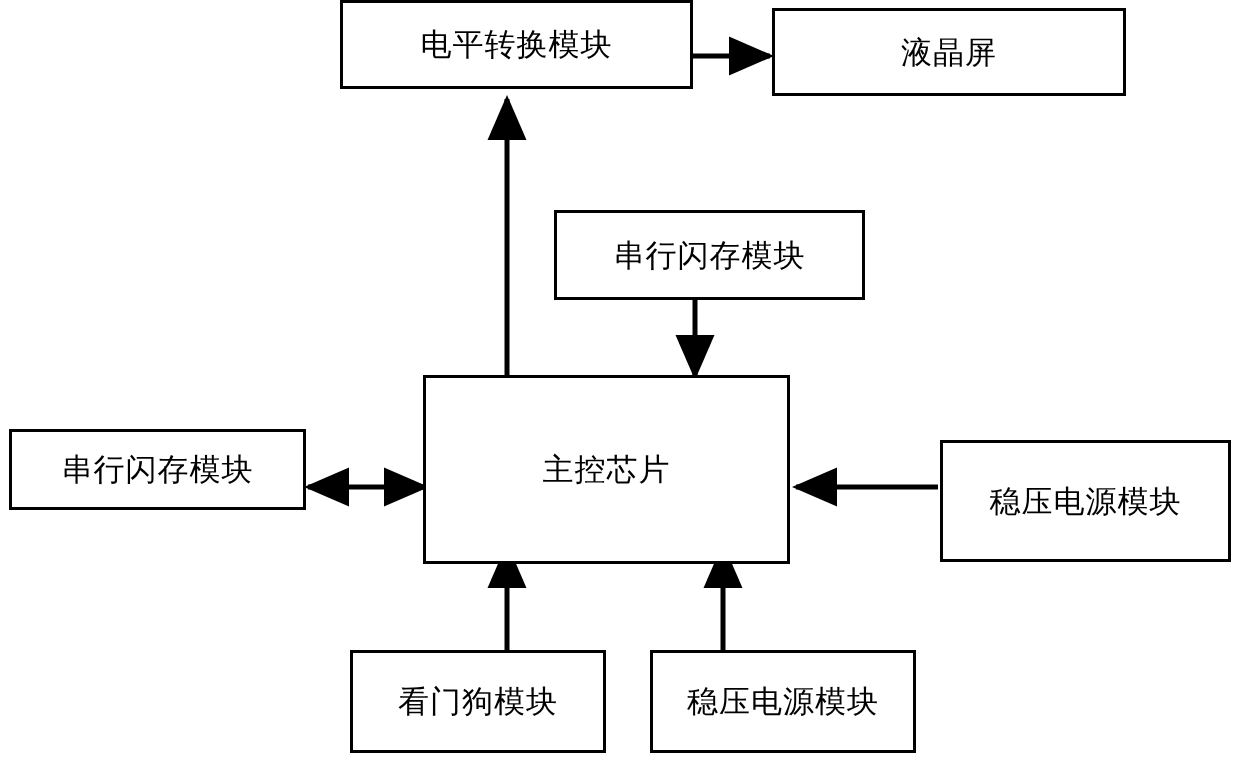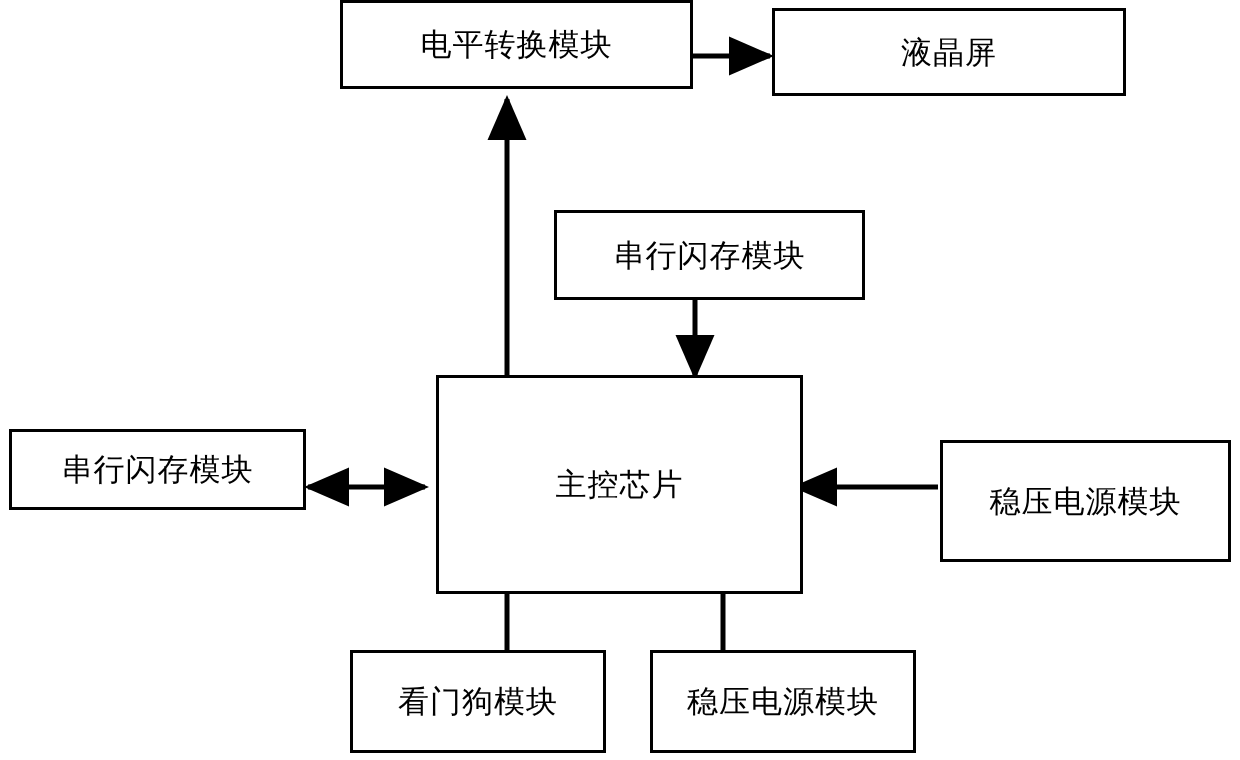--- a/index.html
+++ b/index.html
@@ -39,21 +39,21 @@
     font-size: 31px;
     line-height: 1;
     color: #000000;
     letter-spacing: 1px;
     white-space: nowrap;
     user-select: none;
   }
   #node-level-converter { left: 332px;  top: 0;   width: 353px; height: 89px; margin-left: 8px; }
   #node-lcd            { left: 772px;  top: 8px;   width: 354px; height: 88px; }
   #node-touch          { left: 554px;  top: 210px; width: 311px; height: 90px; }
-  #node-mcu            { left: 436px;  top: 375px; width: 367px; height: 219px; justify-content: center; }
+  #node-mcu            { left: 423px;  top: 375px; width: 367px; height: 189px; justify-content: center; }
   #node-flash          { left: 9px;    top: 429px; width: 297px; height: 81px; }
   #node-power          { left: 940px;  top: 440px; width: 291px; height: 122px; }
   #node-watchdog       { left: 350px;  top: 650px; width: 256px; height: 103px; text-align: center; }
   #node-buzzer         { left: 650px;  top: 650px; width: 266px; height: 103px; }
 </style>
 </head>
 <body>
 
 <div id="diagram-root">
 

